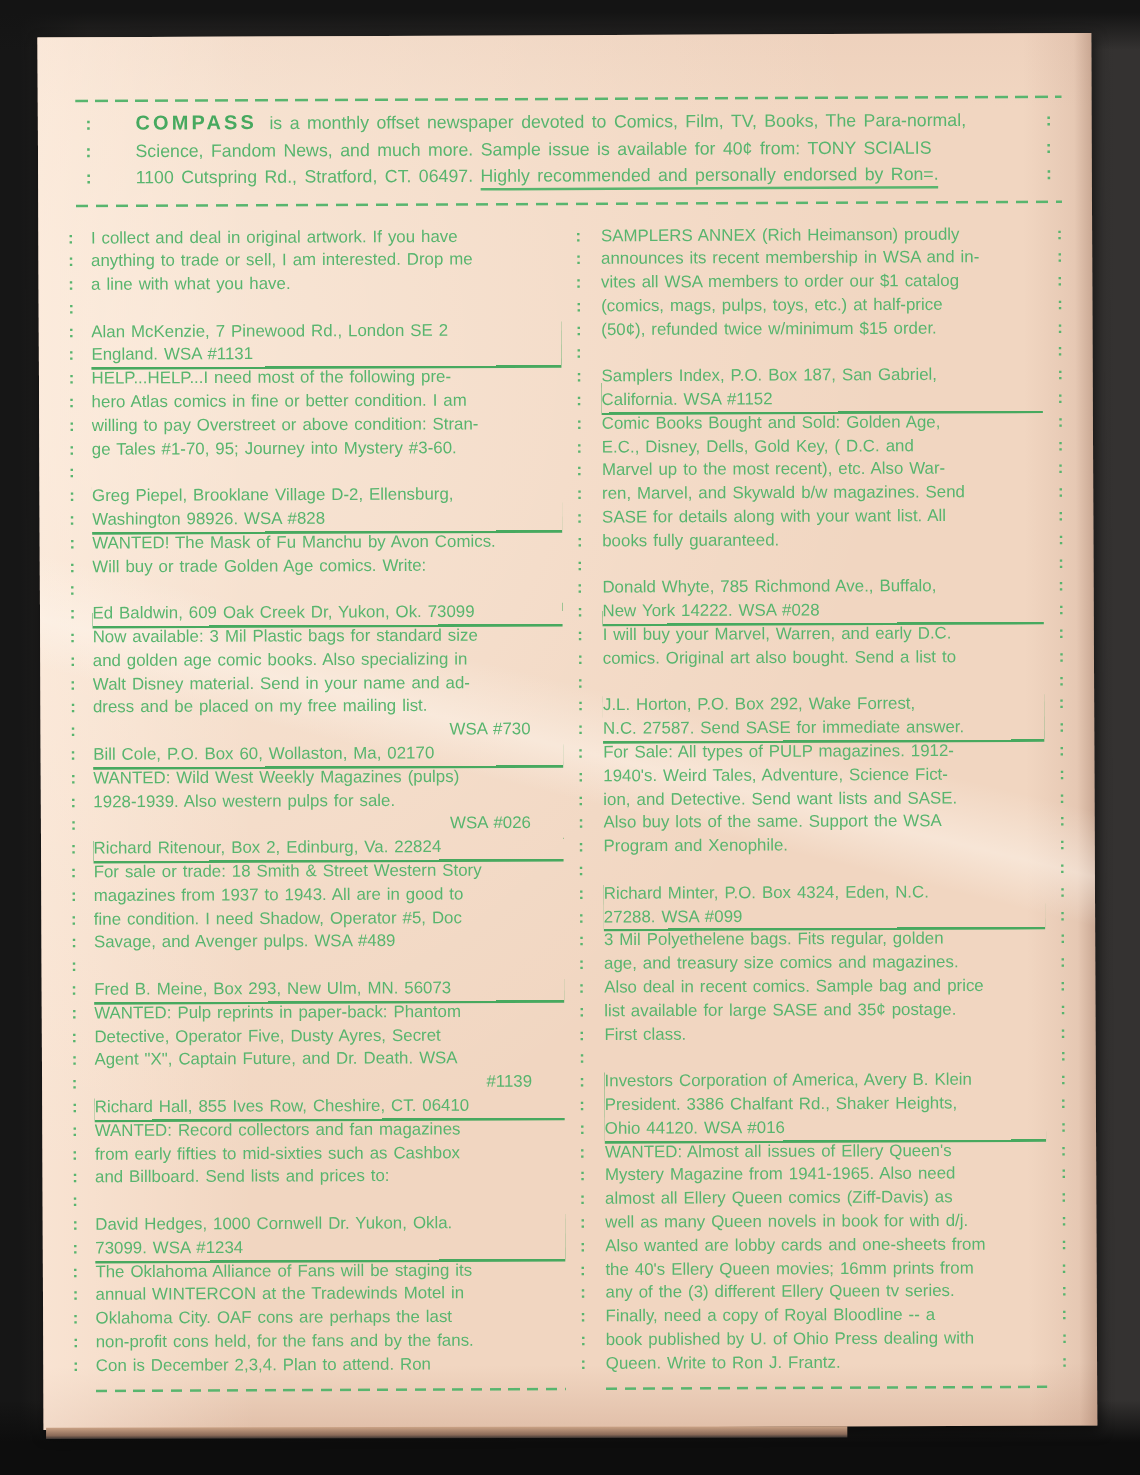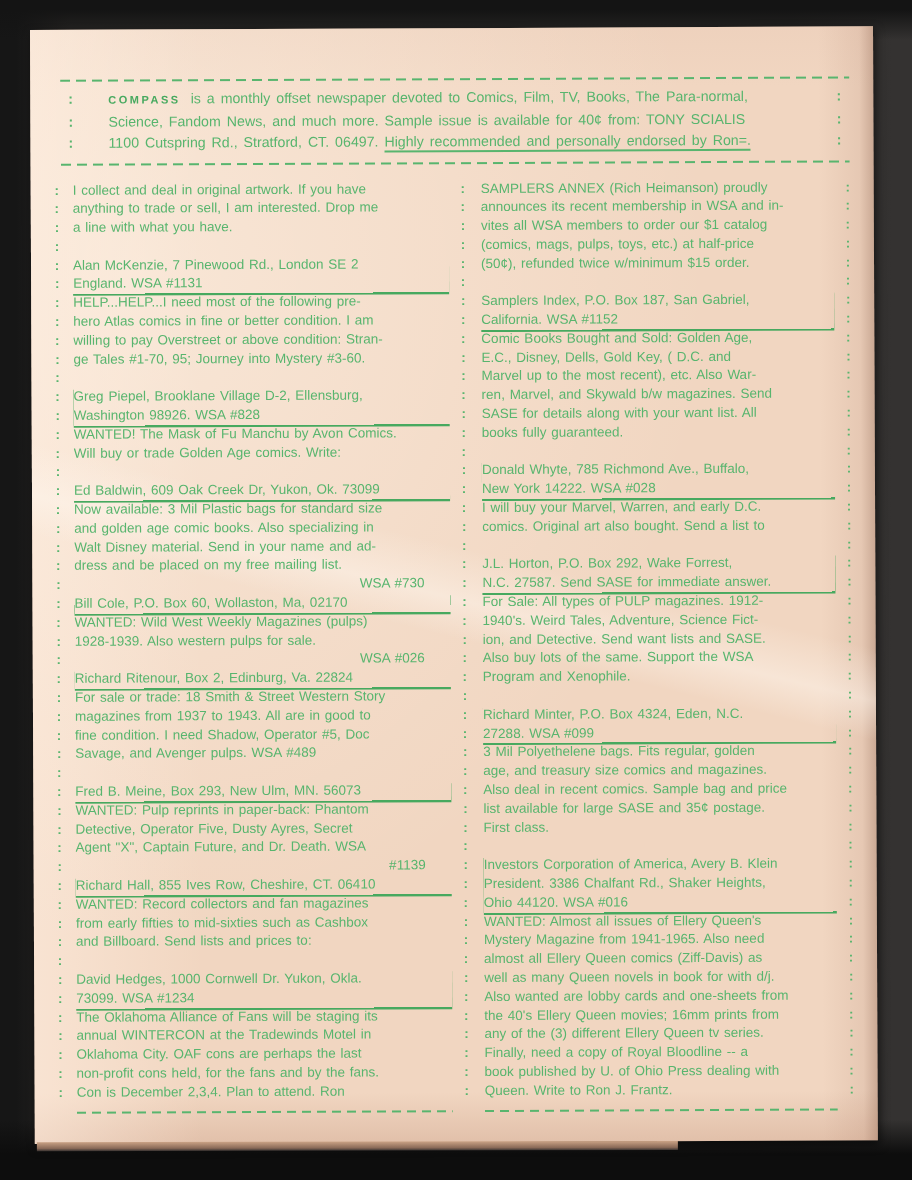--- a/index.html
+++ b/index.html
@@ -35,21 +35,21 @@
   :root{--ink:#58b56e;--ink-strong:#47a95f;}
 
   
   .header-box{margin:50px 24px 0 30px;}
   .hdash{height:2px;background:repeating-linear-gradient(90deg,var(--ink) 0 10px,rgba(0,0,0,0) 10px 16px);}
   .hdr-rows{padding:7px 4px 9px 4px;}
   .hdr-row{display:flex;align-items:baseline;line-height:21.5px;font-size:14.2px;color:var(--ink);word-spacing:2px;}
   .hdr-colon{width:26px;text-align:left;padding-left:4px;font-weight:700;}
   .hdr-colon.right{text-align:right;padding-right:4px;}
   .hdr-text{flex:1;white-space:nowrap;overflow:hidden;padding-left:14px;}
-  .brand{font-weight:700;letter-spacing:2.5px;font-size:11px;color:var(--ink-strong);margin-right:10px;}
+  .brand{font-weight:700;letter-spacing:2.5px;font-size:16px;color:var(--ink-strong);margin-right:10px;}
   .u{border-bottom:2px solid var(--ink);padding-bottom:1px;}
 
   
   .ads{display:flex;margin:16px 18px 0 18px;}
   .rule{width:16px;text-align:center;white-space:pre-line;line-height:18.8px;font-size:13.5px;font-weight:700;color:var(--ink);}
   .col{line-height:18.8px;font-size:13.5px;word-spacing:1px;color:var(--ink);}
   .col-left{width:376px;padding:0 6px 0 8px;}
   .col-right{flex:1;padding:0 6px 0 10px;}
   .line{white-space:nowrap;overflow:hidden;height:18.8px;}
   .line.right{text-align:right;padding-right:26px;}

